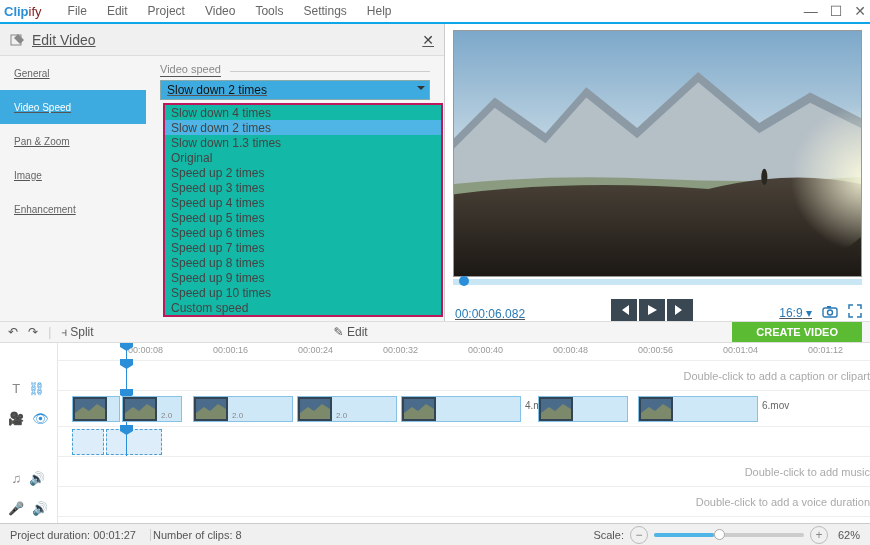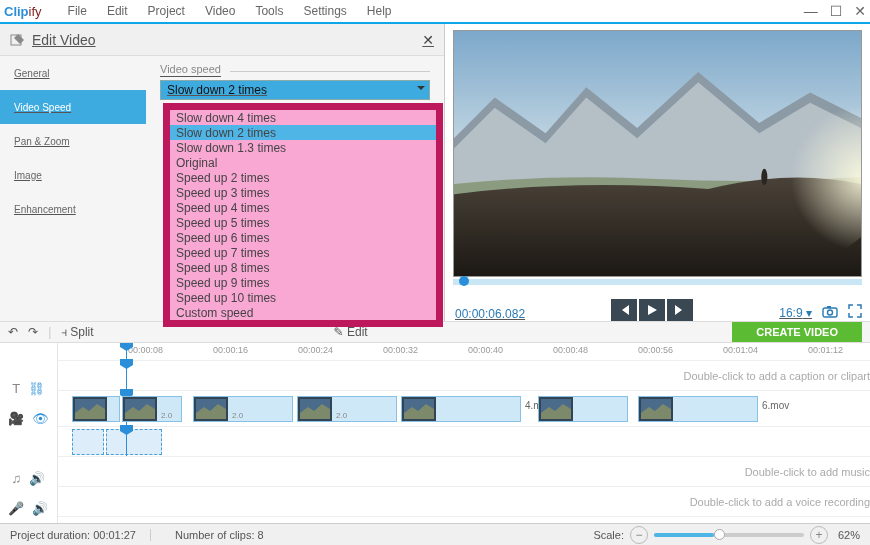--- a/index.html
+++ b/index.html
@@ -20,21 +20,21 @@
 .edit-body { display: flex; height: 265px; }
 .sidebar { width: 155px; }
 .side-item { height: 34px; display: flex; align-items: center; padding: 0 14px; color: #666; cursor: pointer; font-size: 10px; }
 .side-item.active { background: #3dabdf; color: #fff; position: relative; }
 .side-item.active::after { content:''; position:absolute; right:-7px; top:50%; transform:translateY(-50%); border:7px solid transparent; border-left-color:#3dabdf; }
 .settings-area { flex:1; padding: 8px 14px; }
 .fs-label { color:#888; font-size:11px; position:relative; top:-2px; }
 .fs-line { border:none; border-top:1px solid #ccc; margin-left:70px; margin-top:-7px; }
 .combo { margin-top:8px; width:270px; height:20px; background:#3dabdf; color:#111; display:flex; align-items:center; padding:0 6px; position:relative; border:1px solid #8aa; font-size:12px; }
 .combo-arrow { position:absolute; right:4px; top:5px; border:4px solid transparent; border-top-color:#333; }
-.dropdown { position:absolute; left:163px; top:79px; width:280px; background:#f9a8d4; border:7px solid #be185d; z-index:10; max-height:230px; }
+.dropdown { position:absolute; left:163px; top:79px; width:280px; background:#14b8a6; border:2px solid #be185d; z-index:10; max-height:230px; }
 .dd-item { padding:1px 6px; font-size:12px; color:#444; cursor:pointer; height:15px; line-height:15px; }
 .dd-item.sel { background:#4fb5e6; }
 .right-pane { flex:1; padding: 6px 8px 0 8px; background:#fff; display:flex; flex-direction:column; }
 .preview { flex:1; background:#222; position:relative; border:1px solid #999; overflow:hidden; }
 .preview svg { width:100%; height:100%; display:block; }
 .scrub { height:6px; background:#c9e6f5; position:relative; margin-top:2px; }
 .scrub-handle { position:absolute; left:6px; top:-3px; width:10px; height:10px; border-radius:50%; background:#2a8ed8; }
 .playbar { height:28px; display:flex; align-items:flex-end; margin-top:8px; }
 .timecode { color:#2a7bb5; font-size:12px; margin-left:2px; }
 .play-btns { margin:0 auto; display:flex; gap:2px; }
@@ -51,21 +51,21 @@
 .track-row { height:30px; border-bottom:1px solid #eee; position:relative; display:flex; align-items:center; }
 .placeholder { flex:1; text-align:right; color:#aaa; font-size:11px; }
 .clip { position:absolute; top:3px; height:24px; background:#cfe8f7; border:1px solid #86c2e5; display:flex; align-items:center; overflow:hidden; }
 .clip-thumb { width:34px; height:100%; background:#345; margin-right:4px; display:flex; align-items:center; justify-content:center; }
 .clip-speed { position:absolute; bottom:1px; left:38px; font-size:8px; color:#888; }
 .clip-name { position:absolute; font-size:10px; color:#666; top:9px; }
 .sel-clip { position:absolute; top:2px; height:26px; border:1px dashed #4a9fd8; background:rgba(170,210,240,0.4); }
 .playhead { position:absolute; top:0; bottom:0; width:1px; background:#2a8ed8; }
 .playhead::before { content:''; position:absolute; top:-2px; left:-6px; width:13px; height:10px; background:#2a8ed8; clip-path:polygon(0 0,100% 0,100% 60%,50% 100%,0 60%); }
 .statusbar { height:22px; background:#f0f0f0; border-top:1px solid #ccc; display:flex; align-items:center; padding:0 10px; font-size:11px; }
-.status-cell { padding-right:14px; border-right:1px solid #ccc; margin-right:24px; }
+.status-cell { padding-right:14px; border-right:1px solid #ccc; margin-right:2px; }
 .scale-slider { width:150px; height:4px; background:#ccc; position:relative; margin:0 6px; border-radius:2px; }
 .scale-fill { position:absolute; left:0; top:0; bottom:0; width:40%; background:#4fb5e6; border-radius:2px; }
 .scale-knob { position:absolute; left:40%; top:-4px; width:11px; height:11px; border-radius:50%; background:#fff; border:1px solid #aaa; }
 .round-btn { width:18px; height:18px; border-radius:50%; border:1px solid #bbb; display:flex; align-items:center; justify-content:center; color:#888; font-size:12px; cursor:pointer; }
 </style>
 </head>
 <body>
 
 <div class="titlebar">
   <div class="logo">
@@ -313,21 +313,21 @@
       </div>
     <div class="track-row">
       <div class="sel-clip" style="left:14px;width:32px"></div>
       <div class="sel-clip" style="left:48px;width:56px"></div>
       <div class="playhead" style="left:68px"></div>
     </div>
     <div class="track-row">
         <span class="placeholder">Double-click to add music</span>
       </div>
     <div class="track-row">
-        <span class="placeholder">Double-click to add a voice recording</span>
+        <span class="placeholder">Double-click to add a voice duration</span>
       </div>
   </div>
 </div>
 
 <div class="statusbar">
   <span class="status-cell"><span>Project duration: </span><span>00:01:27</span></span>
   <span class="status-cell" style="border:none"><span>Number of clips: </span><span>8</span></span>
   <span style="margin-left:auto">Scale:</span>
   <div class="round-btn" style="margin-left:6px">−</div>
   <div class="scale-slider">

